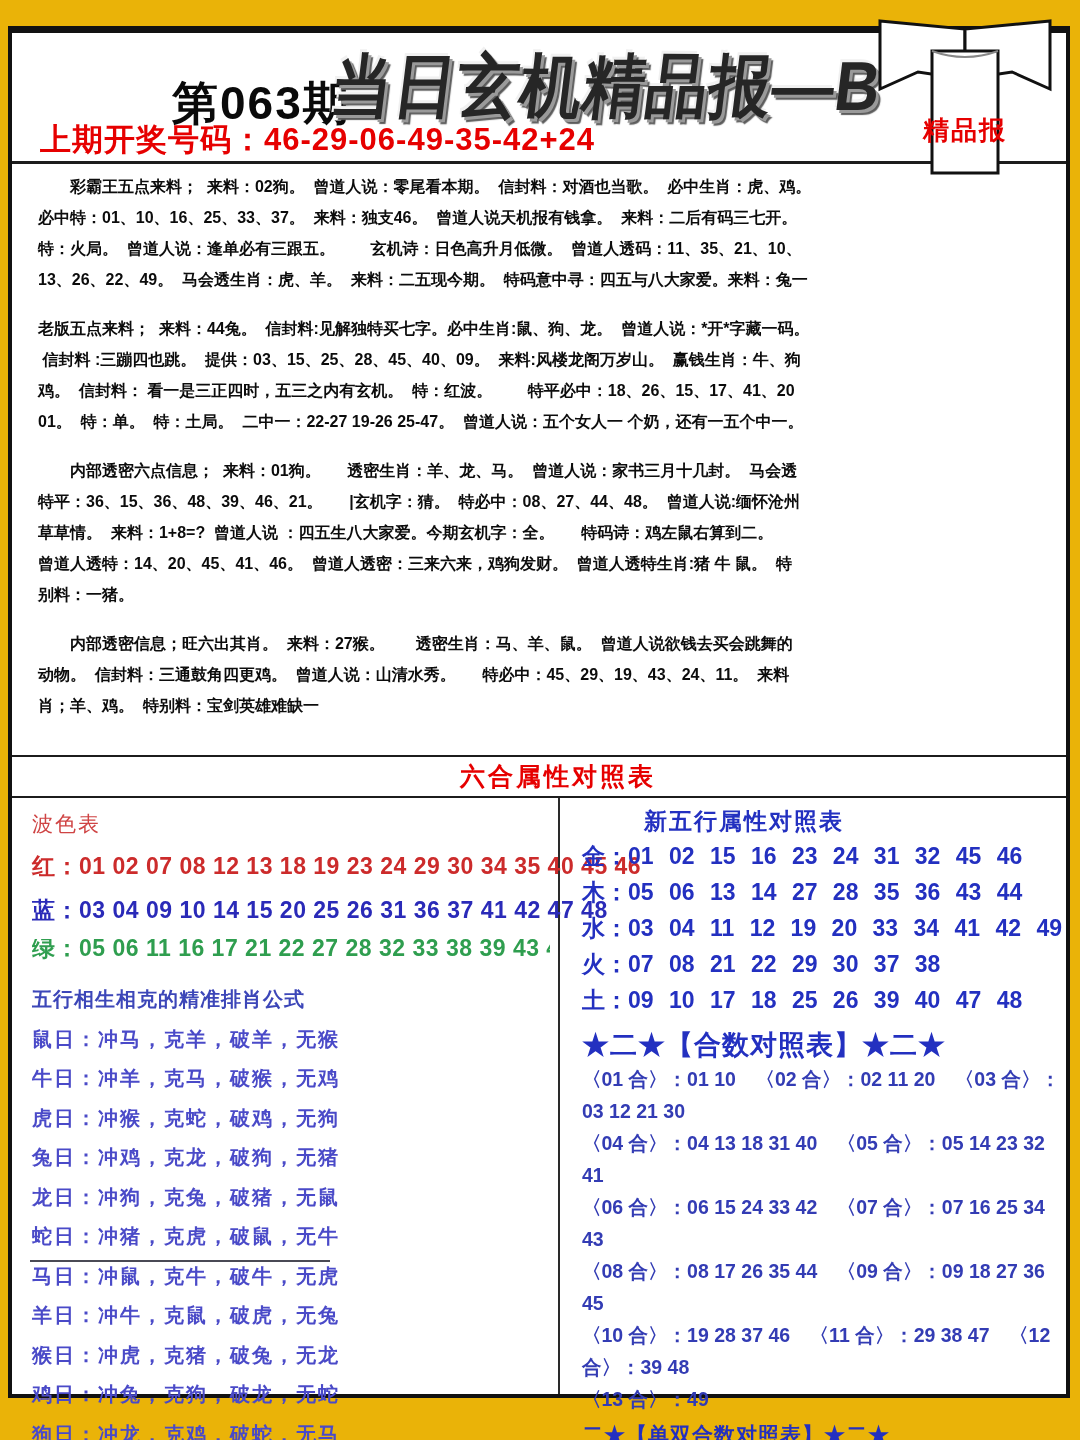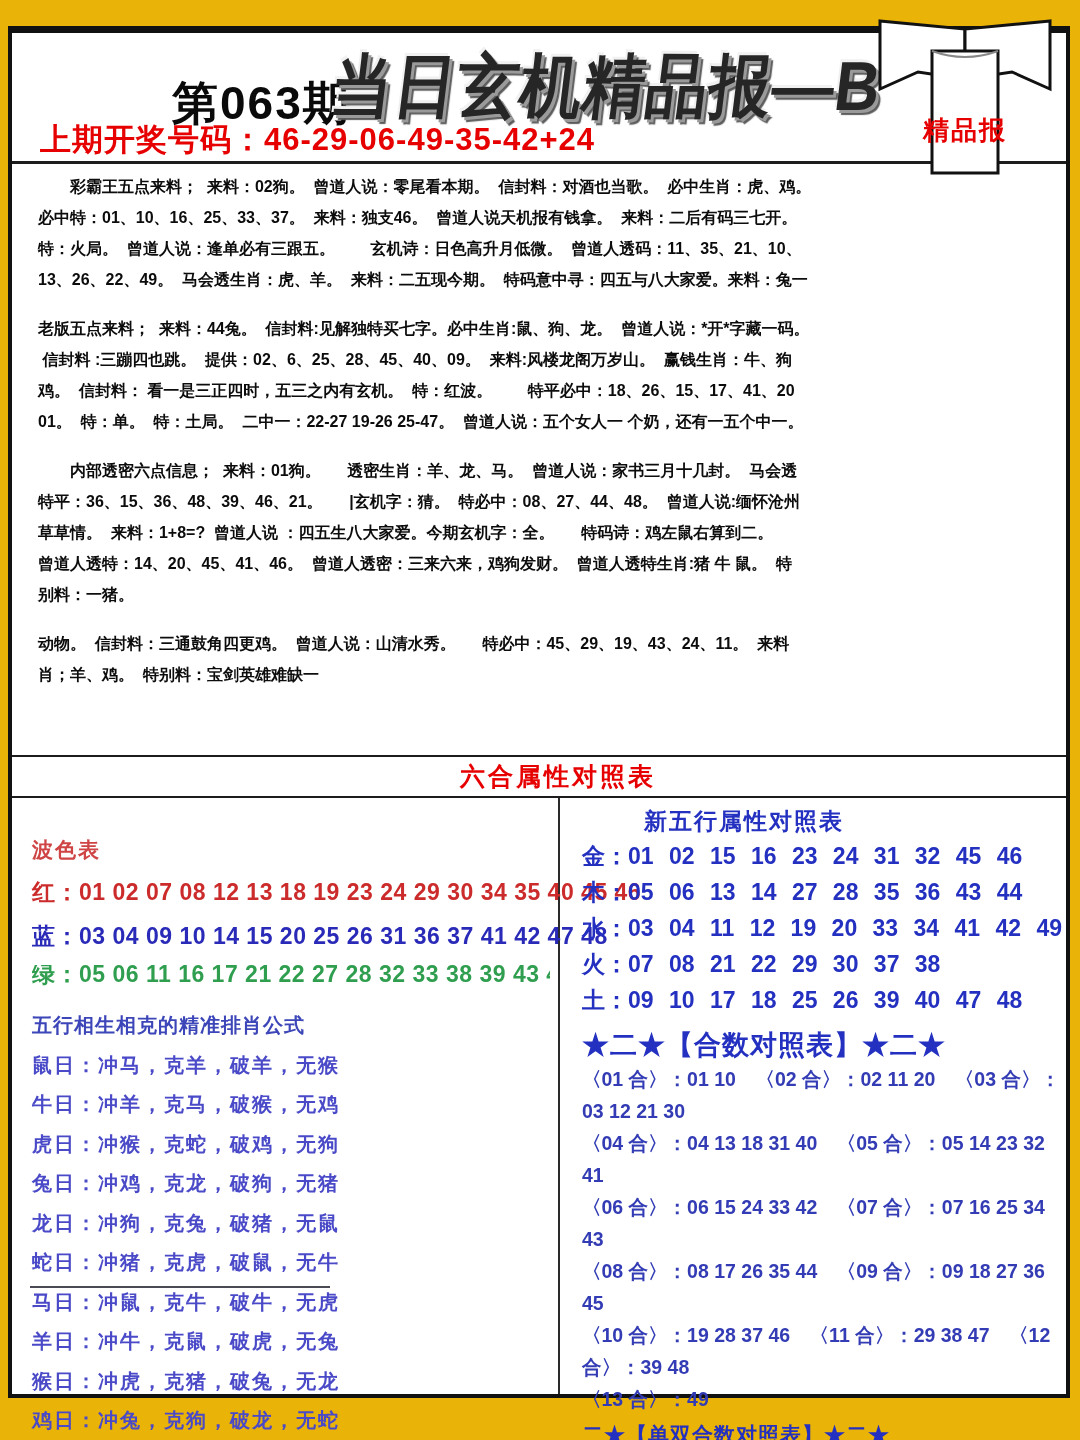--- a/index.html
+++ b/index.html
@@ -34,21 +34,21 @@
   .tline{white-space:pre-wrap;}
   
   .hr2{position:absolute;left:0;right:0;top:722px;height:2px;background:#1c1c1c;}
   .sec-title{position:absolute;left:0;right:0;top:727px;text-align:center;
              font-size:25px;font-weight:bold;color:var(--deep-red);letter-spacing:3px;padding-left:38px;}
   .hr3{position:absolute;left:0;right:0;top:763px;height:2px;background:#1c1c1c;}
   .columns{position:absolute;left:0;right:0;top:765px;bottom:0;display:flex;}
   .col-left{width:548px;border-right:2px solid #2a2a2a;padding:12px 8px 0 20px;}
   .col-right{flex:1;padding:8px 14px 0 22px;color:var(--blue);}
   
-  .bose-title{font-size:21px;font-weight:bold;color:var(--label-red);letter-spacing:2px;margin-top:26px;}
+  .bose-title{font-size:21px;font-weight:normal;color:var(--label-red);letter-spacing:2px;}
   .crow{font-size:23px;font-weight:bold;letter-spacing:.5px;margin-top:13px;white-space:nowrap;}
   .crow.red{color:#cc2b2b;}
   .crow.blue{color:#2a2ab8;}
   .crow.green{color:var(--green);}
   .clip-row{height:25px;overflow:hidden;margin-top:13px;}
   .clip-row .crow{margin-top:-6px;}
   .formula{font-size:20px;font-weight:bold;color:#3c46b8;margin-top:22px;letter-spacing:1px;}
   .zrow{font-size:20px;font-weight:bold;color:var(--zblue);margin-top:12.5px;
         letter-spacing:2px;white-space:nowrap;}
   .zrow.artifact{position:relative;}
@@ -85,32 +85,33 @@
 
     <div class="content">
       <div class="tblock">
         <div class="tline">　　彩霸王五点来料；  来料：02狗。  曾道人说：零尾看本期。  信封料：对酒也当歌。  必中生肖：虎、鸡。</div>
         <div class="tline">必中特：01、10、16、25、33、37。  来料：独支46。  曾道人说天机报有钱拿。  来料：二后有码三七开。</div>
         <div class="tline">特：火局。  曾道人说：逢单必有三跟五。        玄机诗：日色高升月低微。  曾道人透码：11、35、21、10、</div>
         <div class="tline">13、26、22、49。  马会透生肖：虎、羊。  来料：二五现今期。  特码意中寻：四五与八大家爱。来料：兔一</div>
       </div>
       <div class="tblock">
         <div class="tline">老版五点来料；  来料：44兔。  信封料:见解独特买七字。必中生肖:鼠、狗、龙。  曾道人说：*开*字藏一码。</div>
-        <div class="tline"> 信封料 :三蹦四也跳。  提供：02、6、25、28、45、40、09。  来料:风楼龙阁万岁山。  赢钱生肖：牛、狗</div>
+        <div class="tline"> 信封料 :三蹦四也跳。  提供：03、15、25、28、45、40、09。  来料:风楼龙阁万岁山。  赢钱生肖：牛、狗</div>
         <div class="tline">鸡。  信封料： 看一是三正四时，五三之内有玄机。  特：红波。        特平必中：18、26、15、17、41、20</div>
         <div class="tline">01。  特：单。  特：土局。  二中一：22-27 19-26 25-47。  曾道人说：五个女人一 个奶，还有一五个中一。</div>
       </div>
       <div class="tblock">
         <div class="tline">　　内部透密六点信息；  来料：01狗。      透密生肖：羊、龙、马。  曾道人说：家书三月十几封。  马会透</div>
         <div class="tline">特平：36、15、36、48、39、46、21。      |玄机字：猜。  特必中：08、27、44、48。  曾道人说:缅怀沧州</div>
         <div class="tline">草草情。  来料：1+8=?  曾道人说 ：四五生八大家爱。今期玄机字：全。      特码诗：鸡左鼠右算到二。</div>
         <div class="tline">曾道人透特：14、20、45、41、46。  曾道人透密：三来六来，鸡狗发财。  曾道人透特生肖:猪 牛 鼠。  特</div>
         <div class="tline">别料：一猪。</div>
       </div>
       <div class="tblock">
+        <div class="tline">　　内部透密信息；旺六出其肖。  来料：27猴。       透密生肖：马、羊、鼠。  曾道人说欲钱去买会跳舞的</div>
         <div class="tline">动物。  信封料：三通鼓角四更鸡。  曾道人说：山清水秀。      特必中：45、29、19、43、24、11。  来料</div>
         <div class="tline">肖；羊、鸡。  特别料：宝剑英雄难缺一</div>
       </div>
     </div>
 
     <div class="hr2"></div>
     <div class="sec-title">六合属性对照表</div>
     <div class="hr3"></div>
 
     <div class="columns">

